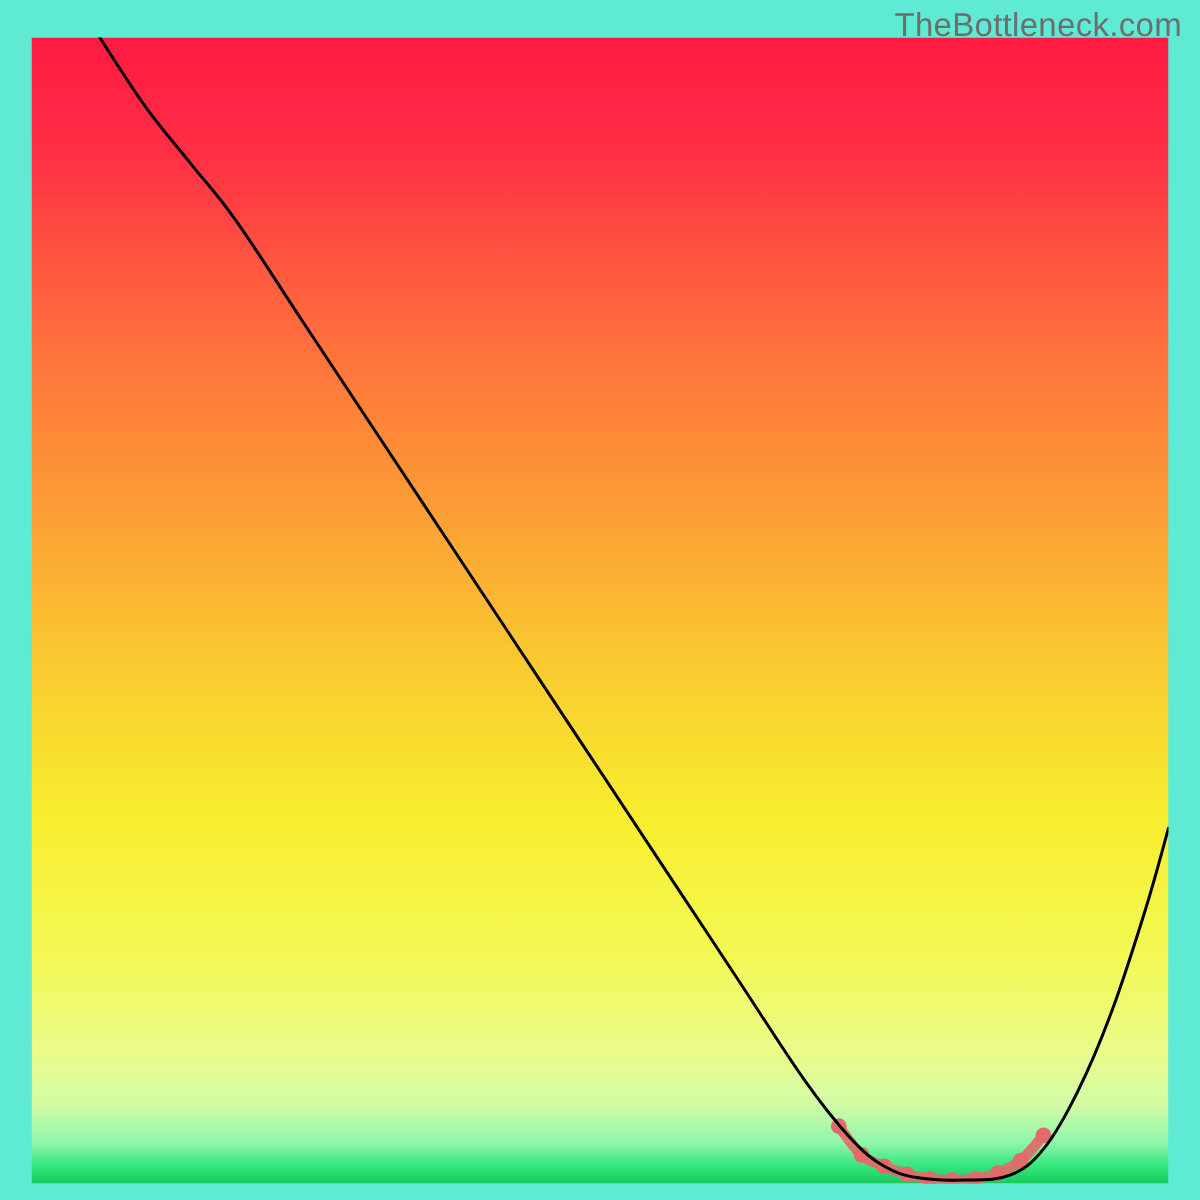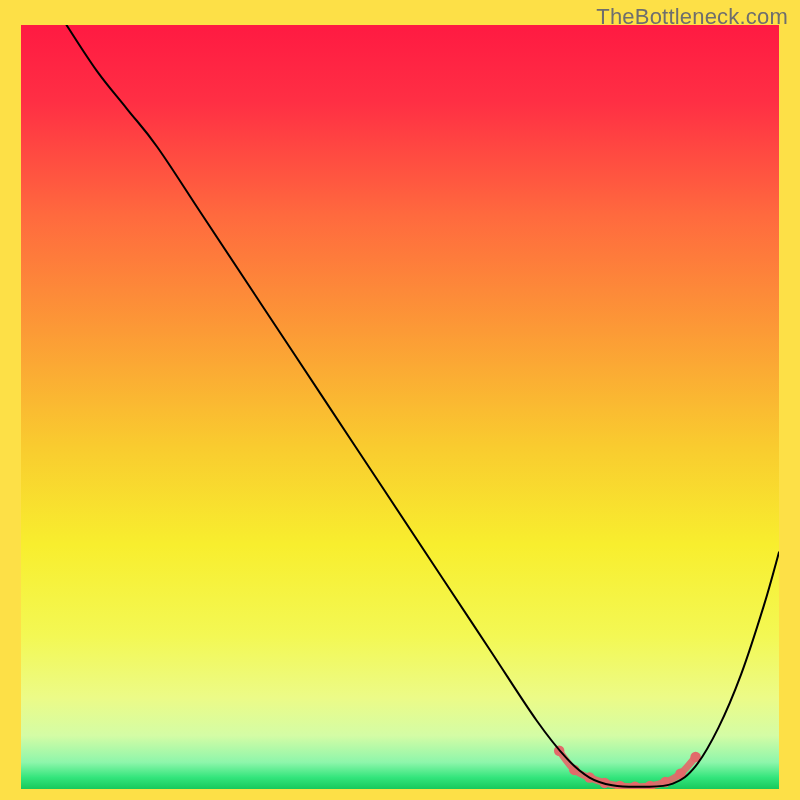--- a/index.html
+++ b/index.html
@@ -1,17 +1,17 @@
 <!DOCTYPE html>
 <html><head>
 <meta charset="utf-8">
 <style>
   * { margin: 0; padding: 0; box-sizing: border-box; }
   html, body { width: 800px; height: 800px; overflow: hidden; background: #000; font-family: Arial, sans-serif; }
-  .frame { position: relative; width: 800px; height: 800px; background: #fde047; }
+  .frame { position: relative; width: 800px; height: 800px; background: #5eead4; }
   .watermark { position: absolute; top: 4px; right: 12px; color: #6e6e6e; font-size: 22px; font-weight: 400; letter-spacing: 0.2px; }
   .plot-wrap { position: absolute; left: 21px; top: 25px; width: 758px; height: 764px; }
   svg { display: block; }
 </style>
 </head>
 <body>
 
 <div class="frame">
   <div class="watermark">TheBottleneck.com</div>
   <div class="plot-wrap">

